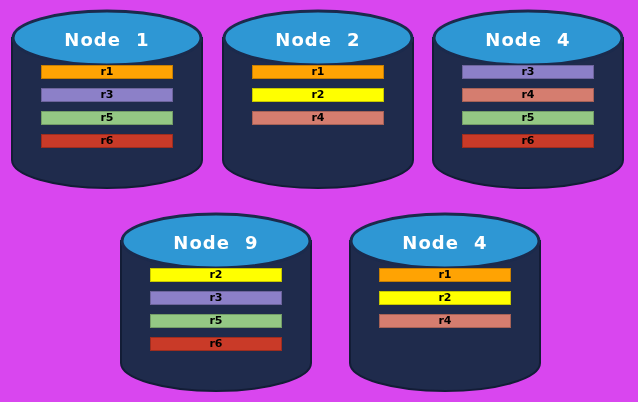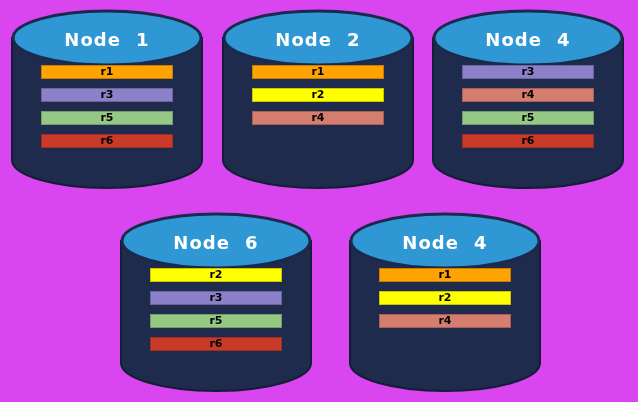--- a/index.html
+++ b/index.html
@@ -110,21 +110,21 @@
       <div class="bar" style="background: rgb(148, 200, 132);">r5</div>
       <div class="bar" style="background: rgb(201, 58, 40);">r6</div>
     </div>
   </div>
 
   <div class="node" style="left:119px; top:211px;">
     <svg class="cyl" viewBox="0 0 194 184" aria-hidden="true">
       <path d="M2,30 L2,152 A95,28 0 0 0 192,152 L192,30 Z" stroke-width="2" fill="#1F2B4C" stroke="#131D36"></path>
       <ellipse cx="97" cy="30" rx="94" ry="27" stroke-width="3" fill="#2E97D4" stroke="#1B2A4C"></ellipse>
     </svg>
-    <div class="node-title">Node 6</div>
+    <div class="node-title">Node 9</div>
     <div class="bars">
       <div class="bar" style="background: rgb(255, 255, 0);">r2</div>
       <div class="bar" style="background: rgb(140, 128, 200);">r3</div>
       <div class="bar" style="background: rgb(148, 200, 132);">r5</div>
       <div class="bar" style="background: rgb(201, 58, 40);">r6</div>
     </div>
   </div>
 
   <div class="node" style="left:348px; top:211px;">
     <svg class="cyl" viewBox="0 0 194 184" aria-hidden="true">

